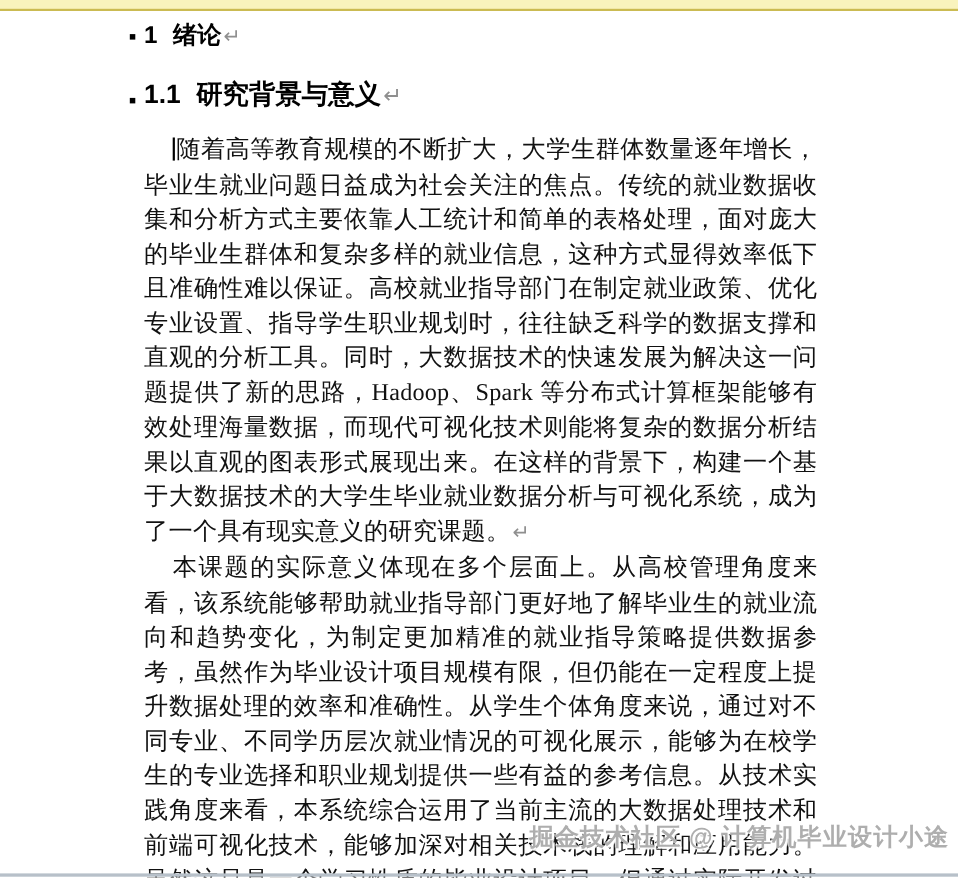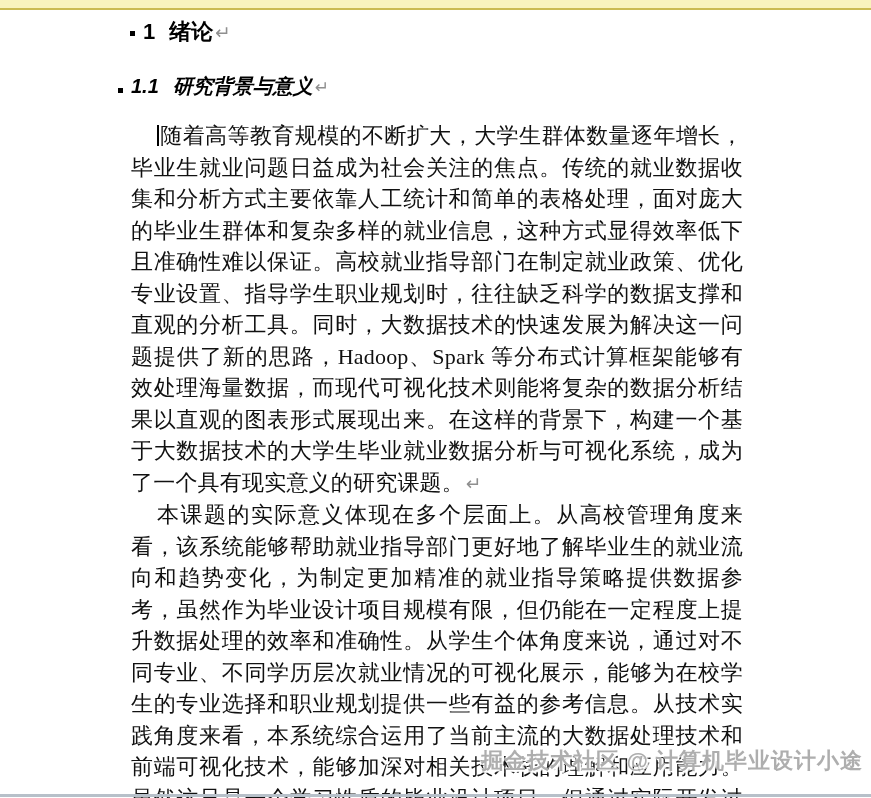--- a/index.html
+++ b/index.html
@@ -26,22 +26,22 @@
     top: 16px;
     left: 131px;
     width: 612px;
   }
   .h-chapter, .h-section, .h-sub {
     font-family: "Liberation Sans", "DejaVu Sans", sans-serif;
     font-weight: bold;
     color: #000000;
     white-space: nowrap;
   }
-  .h-chapter { font-size: 22px; line-height: 28px; margin: 2px 0 26px 12px; }
-  .h-section { font-size: 20px; line-height: 26px; margin: 16px 0 20px 0; font-style: italic; }
+  .h-chapter { font-size: 22px; line-height: 28px; margin: 2px 0 26px 0; }
+  .h-section { font-size: 24px; line-height: 26px; margin: 16px 0 20px 0; }
   .num { margin-right: 14px; }
   
   .sq {
     display: inline-block;
     width: 5px; height: 5px;
     background: #000000;
     margin-left: -13px;
     margin-right: 8px;
   }
   .sq.mid { vertical-align: middle; }

